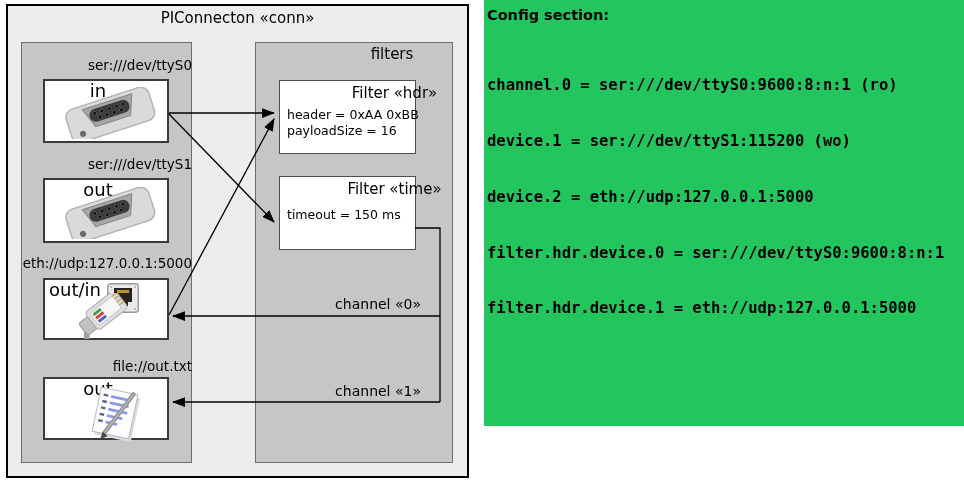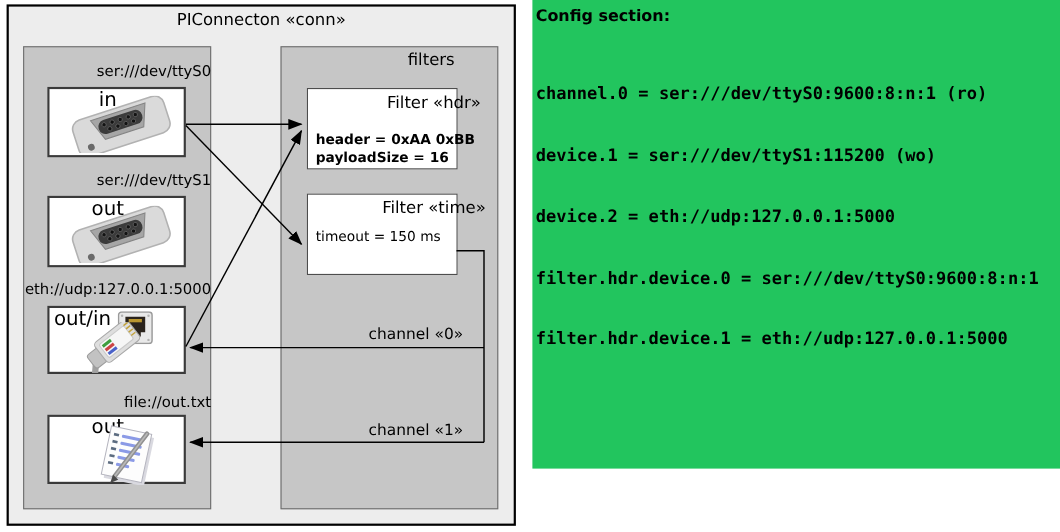--- a/index.html
+++ b/index.html
@@ -153,21 +153,21 @@
         </g>
       </g>
       <line x1="20" y1="52" x2="52" y2="10" stroke="#919191" stroke-width="4.5" stroke-linecap="round"></line>
       <line x1="20" y1="52" x2="52" y2="10" stroke="#b9b9b9" stroke-width="1.6" stroke-linecap="round"></line>
       <path d="M16 58 l8 -3.2 l-5 -5 z" fill="#4a4a4a"></path>
     </svg>
   </div>
 
   <div class="abs filter-box" style="top:80px;">
     <div class="abs filter-title">Filter «hdr»</div>
-    <div class="abs filter-attrs" style="top:38px;font-weight:bold;">
+    <div class="abs filter-attrs" style="top:26px;">
       <div>header = 0xAA 0xBB</div>
       <div>payloadSize = 16</div>
     </div>
   </div>
   <div class="abs filter-box" style="top:176px;">
     <div class="abs filter-title">Filter «time»</div>
     <div class="abs filter-attrs" style="top:30px;">
       <div>timeout = 150 ms</div>
     </div>
   </div>

